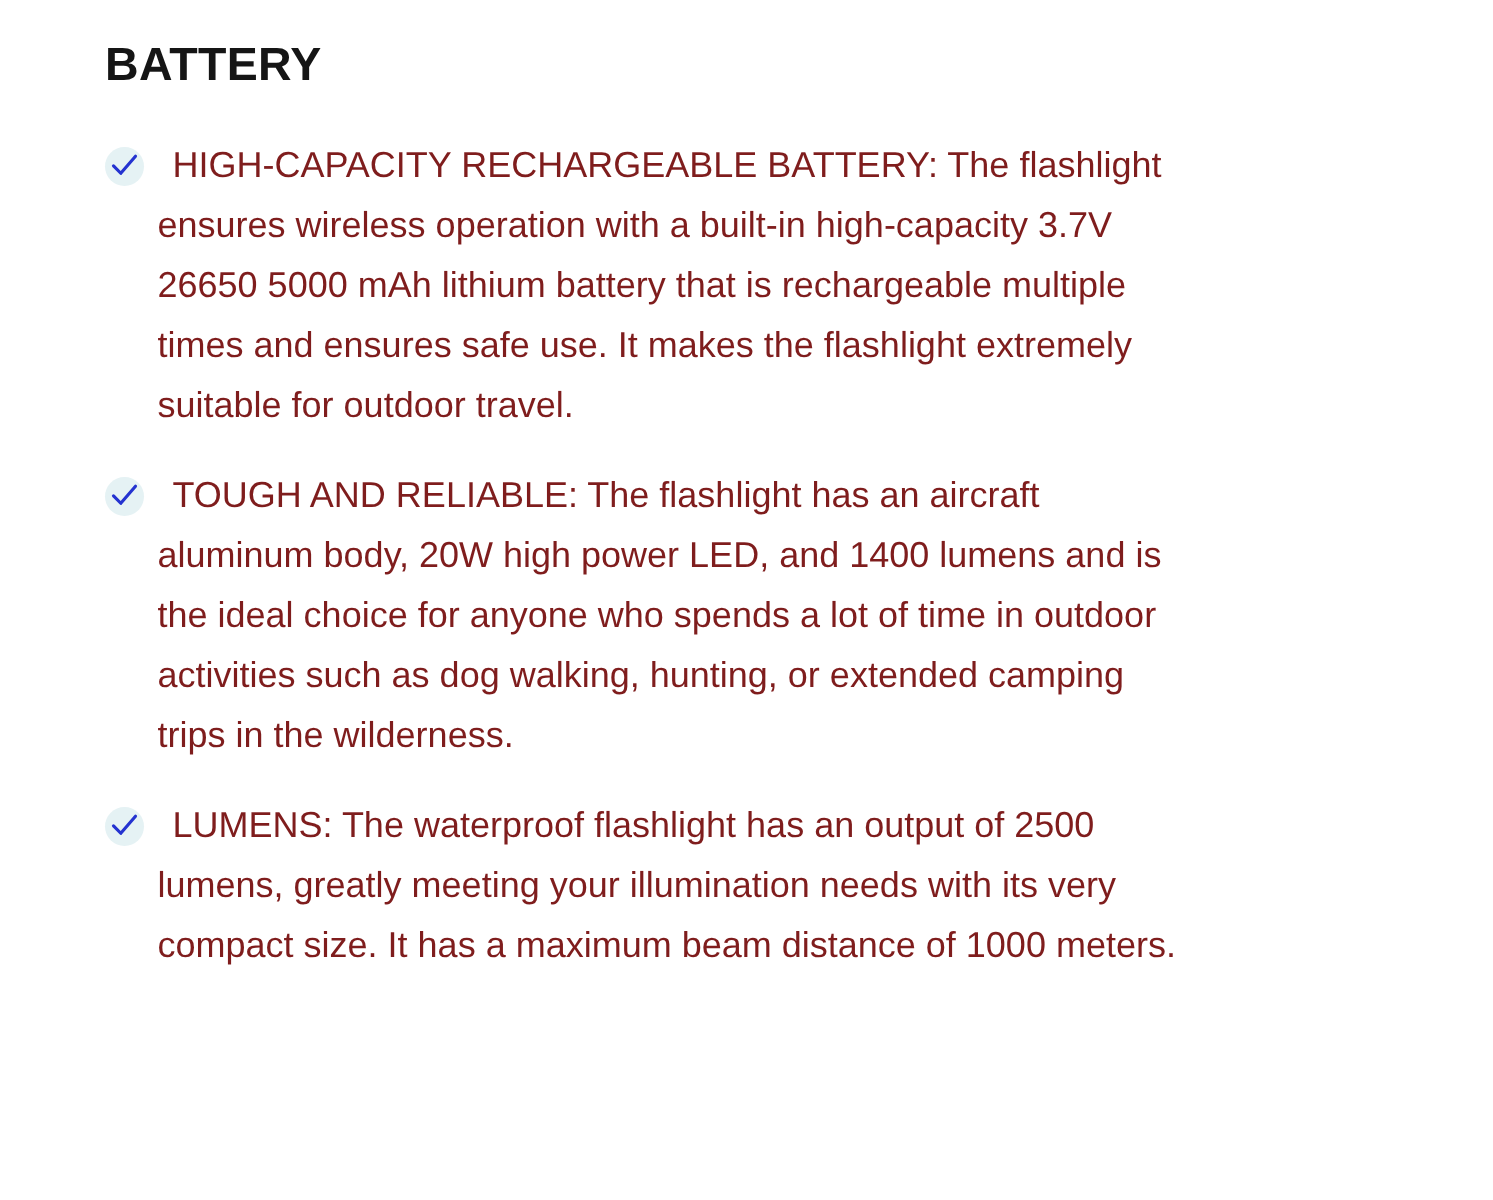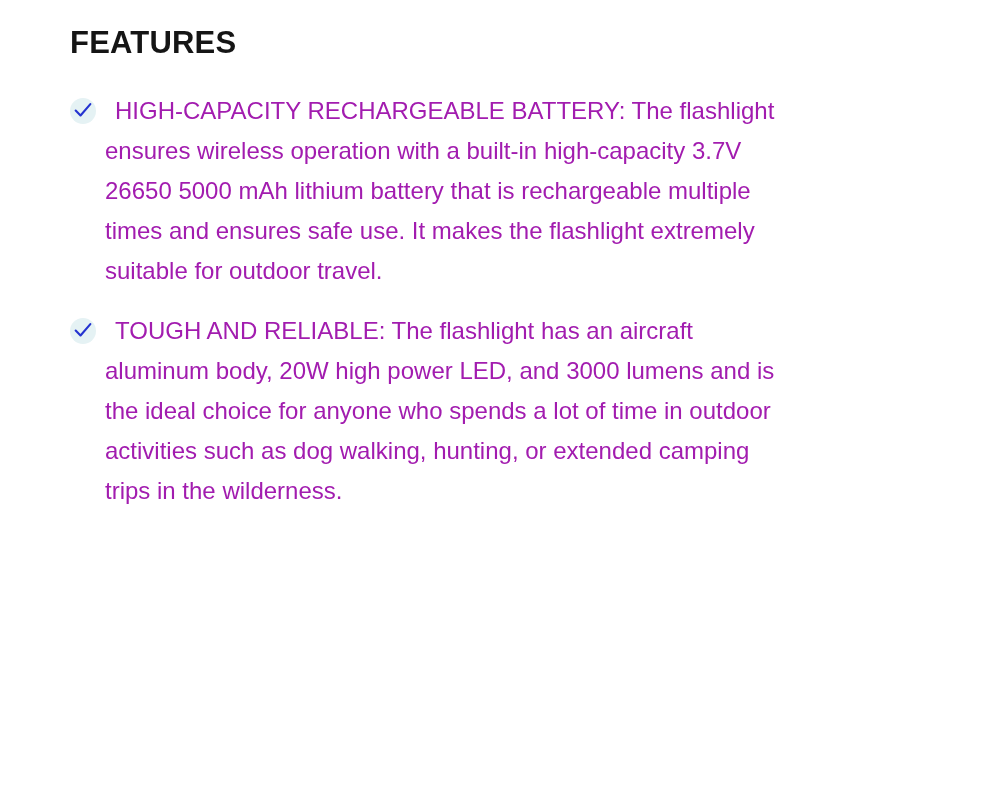--- a/index.html
+++ b/index.html
@@ -33,21 +33,21 @@
     margin: 0;
     padding: 0;
   }
   ul.features-list li {
     position: relative;
     padding-left: 35px;
     margin: 0 0 20px 0;
     font-size: 24px;
     line-height: 40px;
     font-weight: 400;
-    color: #a21caf;
+    color: #7f1d1d;
     text-indent: 10px;
     max-width: 820px;
   }
   .check-badge {
     position: absolute;
     left: 0;
     top: 7px;
     width: 26px;
     height: 26px;
     border-radius: 50%;
@@ -63,21 +63,21 @@
     margin-top: -3px;
   }
   .feature-text {
     white-space: pre-line;
   }
 </style>
 </head>
 <body>
 
 <div class="page">
-  <h1 class="section-heading">FEATURES</h1>
+  <h1 class="section-heading">BATTERY</h1>
 
   <ul class="features-list">
 
     <li>
       <span class="check-badge">
         <svg viewBox="0 0 24 24" aria-hidden="true">
           <path d="M4 12.6 L9.3 18 L20 5.6" fill="none" stroke="#2433d0" stroke-width="2.3" stroke-linecap="round" stroke-linejoin="round"></path>
         </svg>
       </span>
       <span class="feature-text">HIGH-CAPACITY RECHARGEABLE BATTERY: The flashlight
@@ -87,22 +87,32 @@
 suitable for outdoor travel.</span>
     </li>
 
     <li>
       <span class="check-badge">
         <svg viewBox="0 0 24 24" aria-hidden="true">
           <path d="M4 12.6 L9.3 18 L20 5.6" fill="none" stroke="#2433d0" stroke-width="2.3" stroke-linecap="round" stroke-linejoin="round"></path>
         </svg>
       </span>
       <span class="feature-text">TOUGH AND RELIABLE: The flashlight has an aircraft
-aluminum body, 20W high power LED, and 3000 lumens and is
+aluminum body, 20W high power LED, and 1400 lumens and is
 the ideal choice for anyone who spends a lot of time in outdoor
 activities such as dog walking, hunting, or extended camping
 trips in the wilderness.</span>
     </li>
 
 
+    <li>
+      <span class="check-badge">
+        <svg viewBox="0 0 24 24" aria-hidden="true">
+          <path d="M4 12.6 L9.3 18 L20 5.6" fill="none" stroke="#2433d0" stroke-width="2.3" stroke-linecap="round" stroke-linejoin="round"></path>
+        </svg>
+      </span>
+      <span class="feature-text">LUMENS: The waterproof flashlight has an output of 2500
+lumens, greatly meeting your illumination needs with its very
+compact size. It has a maximum beam distance of 1000 meters.</span>
+    </li>
 
   </ul>
 </div>
 
 </body></html>

